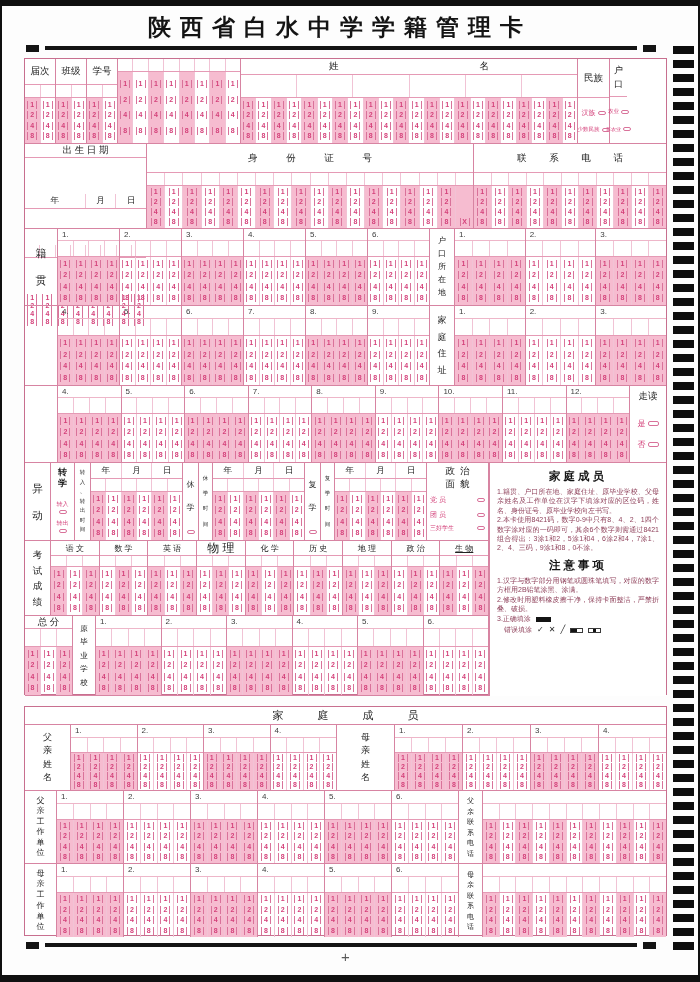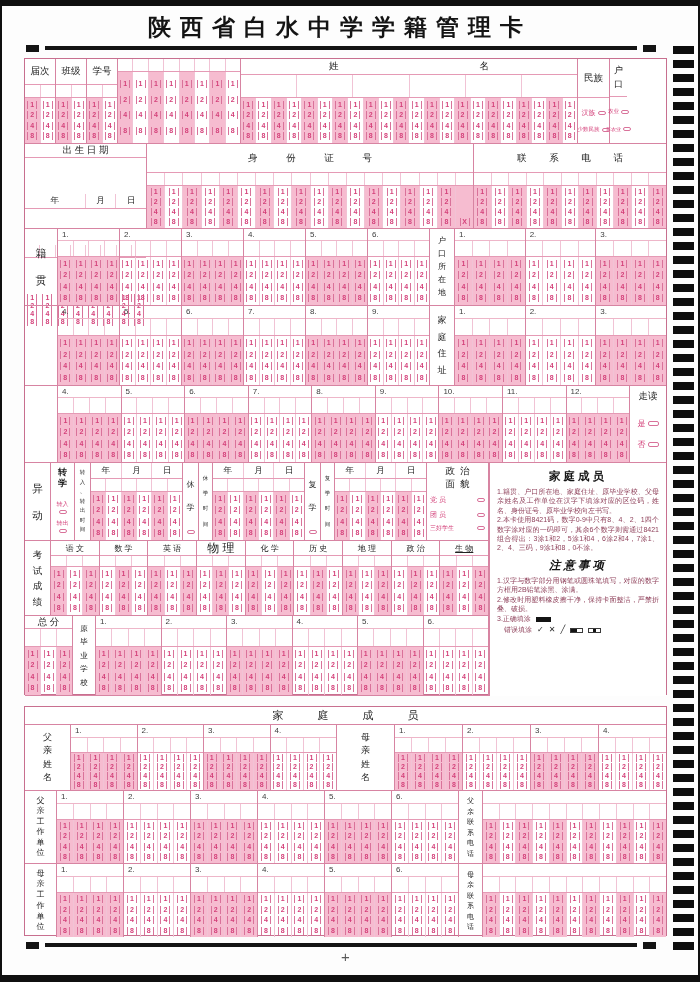--- a/index.html
+++ b/index.html
@@ -2447,21 +2447,21 @@
             </div>
           </div>
         </div>
       </div>
       <div class="seg nob" style="width: 177px;"></div>
     </div>
     <div class="instr">
       <h3>家庭成员</h3>
       <p>1.籍贯、户口所在地、家庭住址、原毕业学校、父母亲姓名及工作单位在汉字下填涂对应的区位码，姓名、身份证号、原毕业学校向左书写。</p>
       <p>2.本卡使用8421码，数字0-9中只有8、4、2、1四个数字涂对应的一码即可，其余6个数字则需通过8421组合得出：3涂1和2，5涂1和4，6涂2和4，7涂1、2、4、三码，9涂1和8，0不涂。</p>
-      <h3 style="margin-top: 5px; font-style: italic;">注意事项</h3>
+      <h3 style="margin-top: 5px;">注意事项</h3>
       <p>1.汉字与数字部分用钢笔或圆珠笔填写，对应的数字方框用2B铅笔涂黑、涂满。</p>
       <p>2.修改时用塑料橡皮擦干净，保持卡面整洁，严禁折叠、破损。</p>
       <div class="mline">
         <span>3.正确填涂</span>
         <span class="bar"></span>
       </div>
       <div class="mline" style="padding-left: 7px;">
         <span>错误填涂</span>
         <span class="mkt">✓</span>
         <span class="mkt">✕</span>

